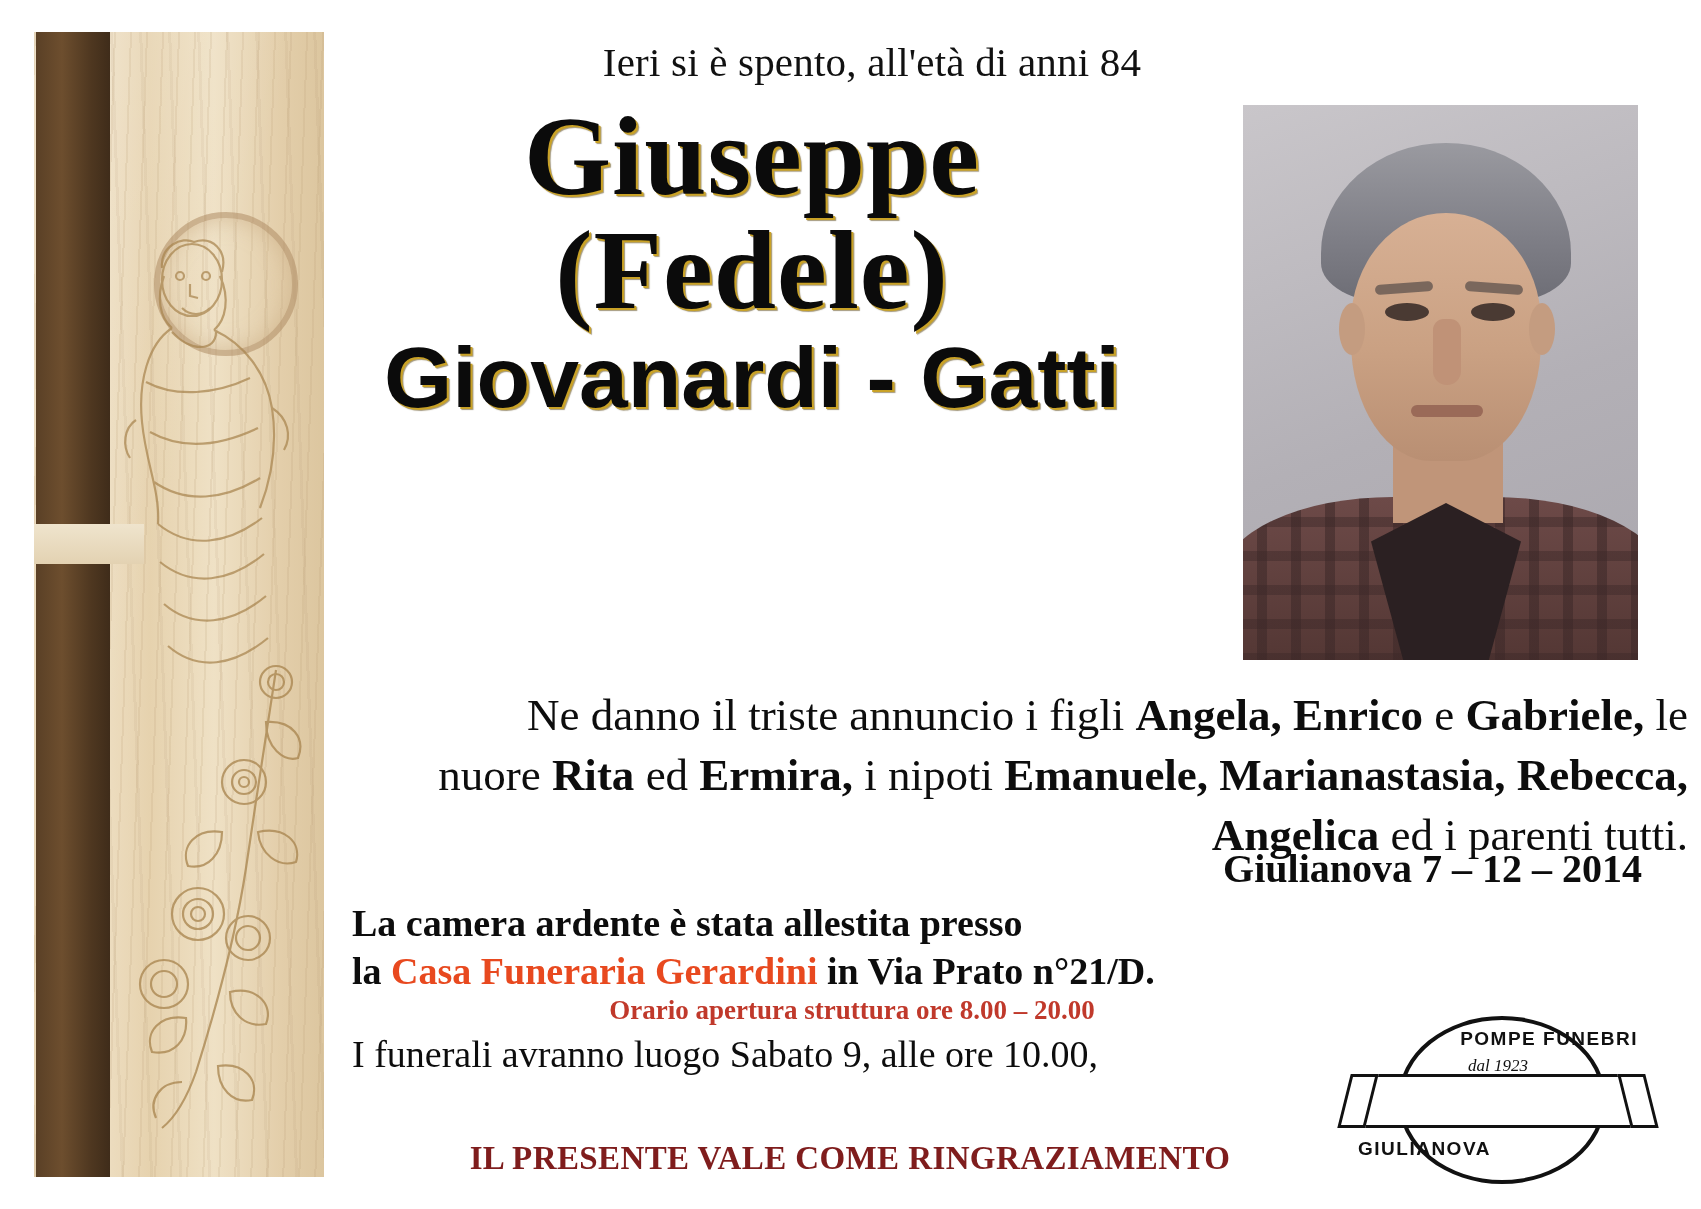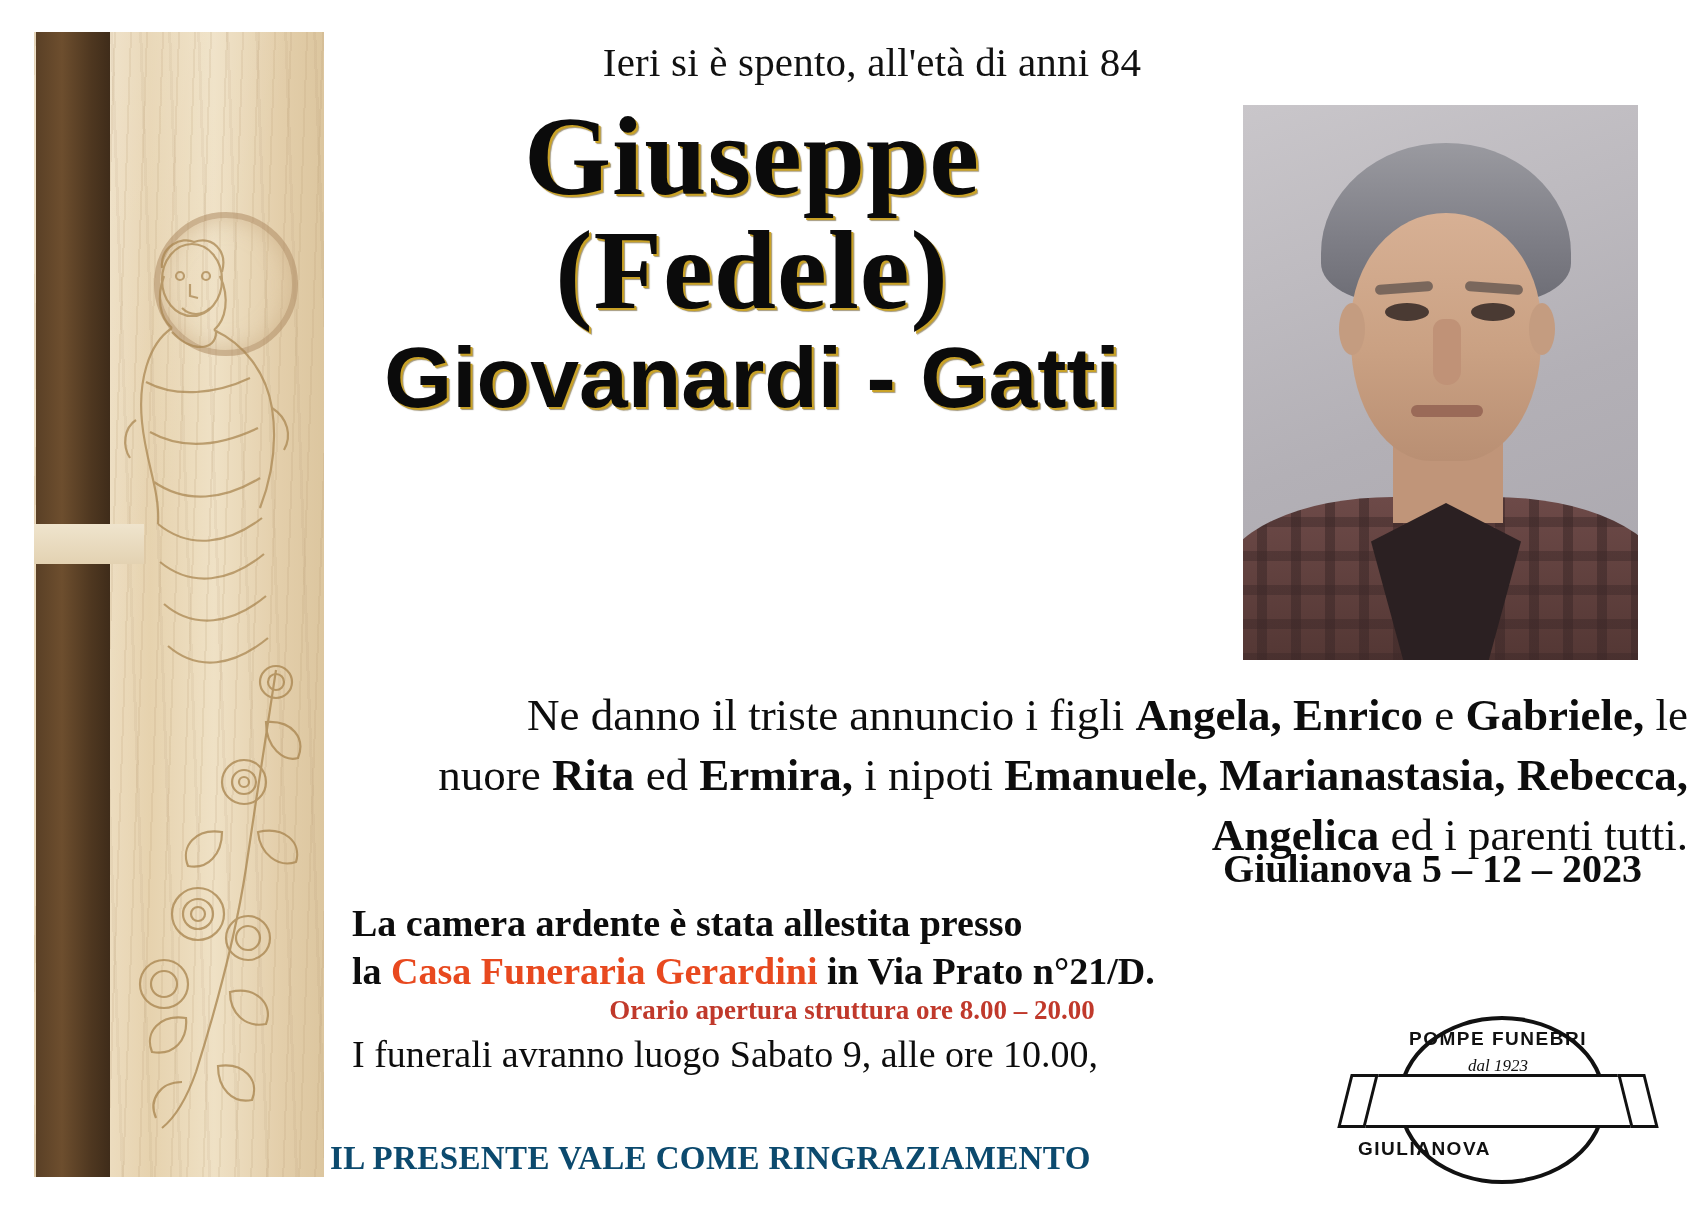--- a/index.html
+++ b/index.html
@@ -239,23 +239,24 @@
     font-size: 38px;
     line-height: 1.3;
     color: #0d0d0d;
   }
 
   .thanks {
     position: absolute;
     left: 330px;
     top: 1140px;
     width: 1040px;
+    text-align: center;
     font-size: 33px;
     font-weight: bold;
-    color: #0c4a6e;
+    color: #7f1d1d;
     letter-spacing: 0.4px;
   }
 
   
   .logo {
     position: absolute;
     left: 1358px;
     top: 1012px;
     width: 280px;
     height: 170px;
@@ -265,21 +266,21 @@
     left: 40px; top: 4px;
     width: 200px; height: 160px;
     border: 4px solid #111;
     border-radius: 50%;
     background: #fff;
   }
   .logo-top-text {
     position: absolute;
     left: 0; top: 16px;
     width: 280px;
-    text-align: center;
+    text-align: right;
     font-family: "Liberation Sans", sans-serif;
     font-size: 19px;
     font-weight: bold;
     letter-spacing: 1.5px;
     color: #111;
   }
   .logo-year {
     position: absolute;
     left: 0; top: 44px;
     width: 280px;
@@ -420,21 +421,21 @@
     <div class="ph-mouth"></div>
     <div class="ph-collar"></div>
   </div>
 
   <div class="announce">
     <span>Ne danno il triste annuncio i figli </span><b>Angela, Enrico</b><span> e </span><b>Gabriele,</b>
     <span>le nuore </span><b>Rita</b><span> ed </span><b>Ermira,</b><span> i nipoti </span><b>Emanuele, Marianastasia,</b>
     <b>Rebecca, Angelica</b><span> ed i parenti tutti.</span>
   </div>
 
-  <div class="place-date">Giulianova   5 – 12 – 2023</div>
+  <div class="place-date">Giulianova   7 – 12 – 2014</div>
 
   <div class="chapel">
     <div>La camera ardente è stata allestita presso</div>
     <div>
       <span>la </span><span class="highlight">Casa Funeraria Gerardini</span><span> in Via Prato n°21/D.</span>
     </div>
   </div>
 
   <div class="hours">Orario apertura struttura ore 8.00 – 20.00</div>
 

